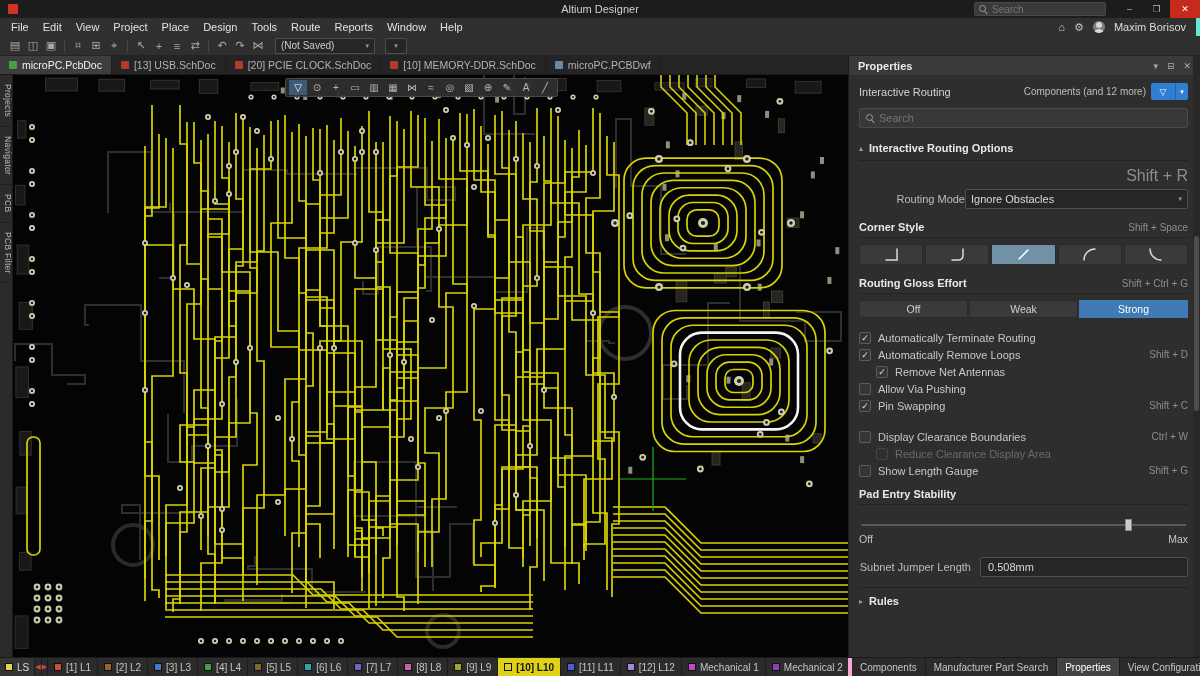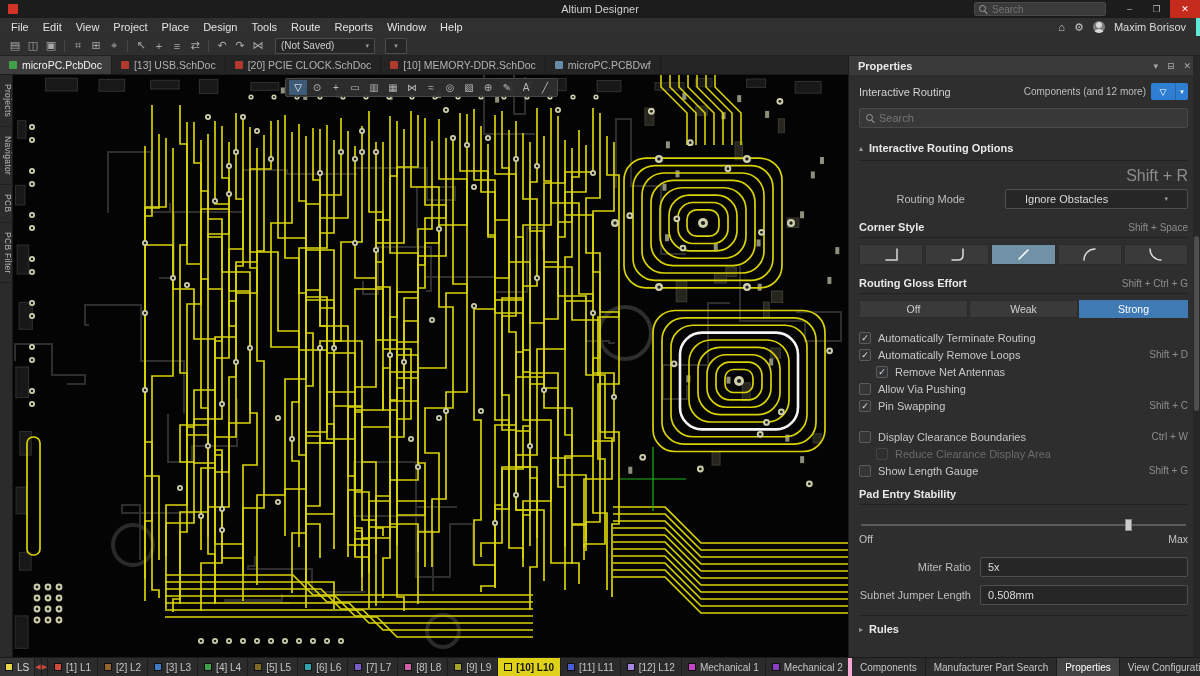--- a/index.html
+++ b/index.html
@@ -65,21 +65,21 @@
   .scope{margin-left:auto;font-size:10px;color:#bdbdbd;margin-right:5px;}
   .filter-btn{width:24px;height:17px;background:#2e7fd4;border-radius:2px 0 0 2px;display:flex;align-items:center;justify-content:center;color:#fff;font-size:9px;}
   .filter-caret{width:13px;height:17px;background:#2e7fd4;border-left:1px solid #2565a8;border-radius:0 2px 2px 0;display:flex;align-items:center;justify-content:center;color:#fff;}
   .search-box{display:flex;align-items:center;background:#383838;border:1px solid #4a4a4a;height:20px;padding:0 6px;border-radius:2px;margin:2px 0 9px;flex:none;}
   .search-box input{flex:1;background:transparent;border:0;outline:0;color:#cccccc;font-size:11px;font-family:inherit;}
   .sec-hdr{display:flex;align-items:center;gap:6px;font-weight:bold;color:#e8e8e8;border-bottom:1px solid #222;padding:5px 0 6px;flex:none;}
   .tri{font-size:8px;color:#9a9a9a;}
   .hint-row{text-align:right;color:#8d8d8d;font-size:16px;padding:6px 0 3px;flex:none;}
   .mode-row{display:flex;align-items:center;padding:1px 0 9px;flex:none;}
   .mode-row .lbl{width:106px;text-align:right;color:#bdbdbd;flex:none;}
-  .select{flex:1;height:20px;background:#262626;border:1px solid #4f4f4f;display:flex;align-items:center;padding:0 19px;color:#dadada;border-radius:2px;margin-left:40px;}
+  .select{flex:1;height:20px;background:#262626;border:1px solid #4f4f4f;display:flex;align-items:center;padding:0 5px;color:#dadada;border-radius:2px;}
   .select .caret{margin-left:auto;}
   .sub-hdr{display:flex;justify-content:space-between;align-items:baseline;border-bottom:1px solid #222;padding:3px 0 4px;margin-bottom:6px;flex:none;}
   .sub-hdr .t{color:#e8e8e8;font-weight:bold;}
   .hint{color:#8d8d8d;font-size:10px;}
   .corner-row{display:flex;gap:2px;margin-bottom:9px;flex:none;}
   .corner-btn{flex:1;height:21px;background:#3a3a3a;border:1px solid #2a2a2a;display:flex;align-items:center;justify-content:center;}
   .corner-btn.selected{background:#7191a7;}
   .corner-btn svg{stroke:#dadada;fill:none;stroke-width:1.5;stroke-linecap:round;}
   .corner-btn.selected svg{stroke:#fff;}
   .seg-row{display:flex;gap:1px;margin-bottom:11px;flex:none;}
@@ -844,26 +844,20 @@
       </div>
       <div class="slider">
         <span class="track"></span>
         <span class="thumb" style="left: 82%;"></span>
       </div>
       <div class="slider-labels">
         <span>Off</span>
         <span>Max</span>
       </div>
       <div class="field">
-        <span class="lbl">Miter Ratio</span>
-        <div class="input">
-            <span>5x</span>
-          </div>
-      </div>
-      <div class="field">
         <span class="lbl">Subnet Jumper Length</span>
         <div class="input">
             <span>0.508mm</span>
           </div>
       </div>
       <div class="rules">
         <span class="tri">▸</span>
         <span>Rules</span>
       </div>
 

